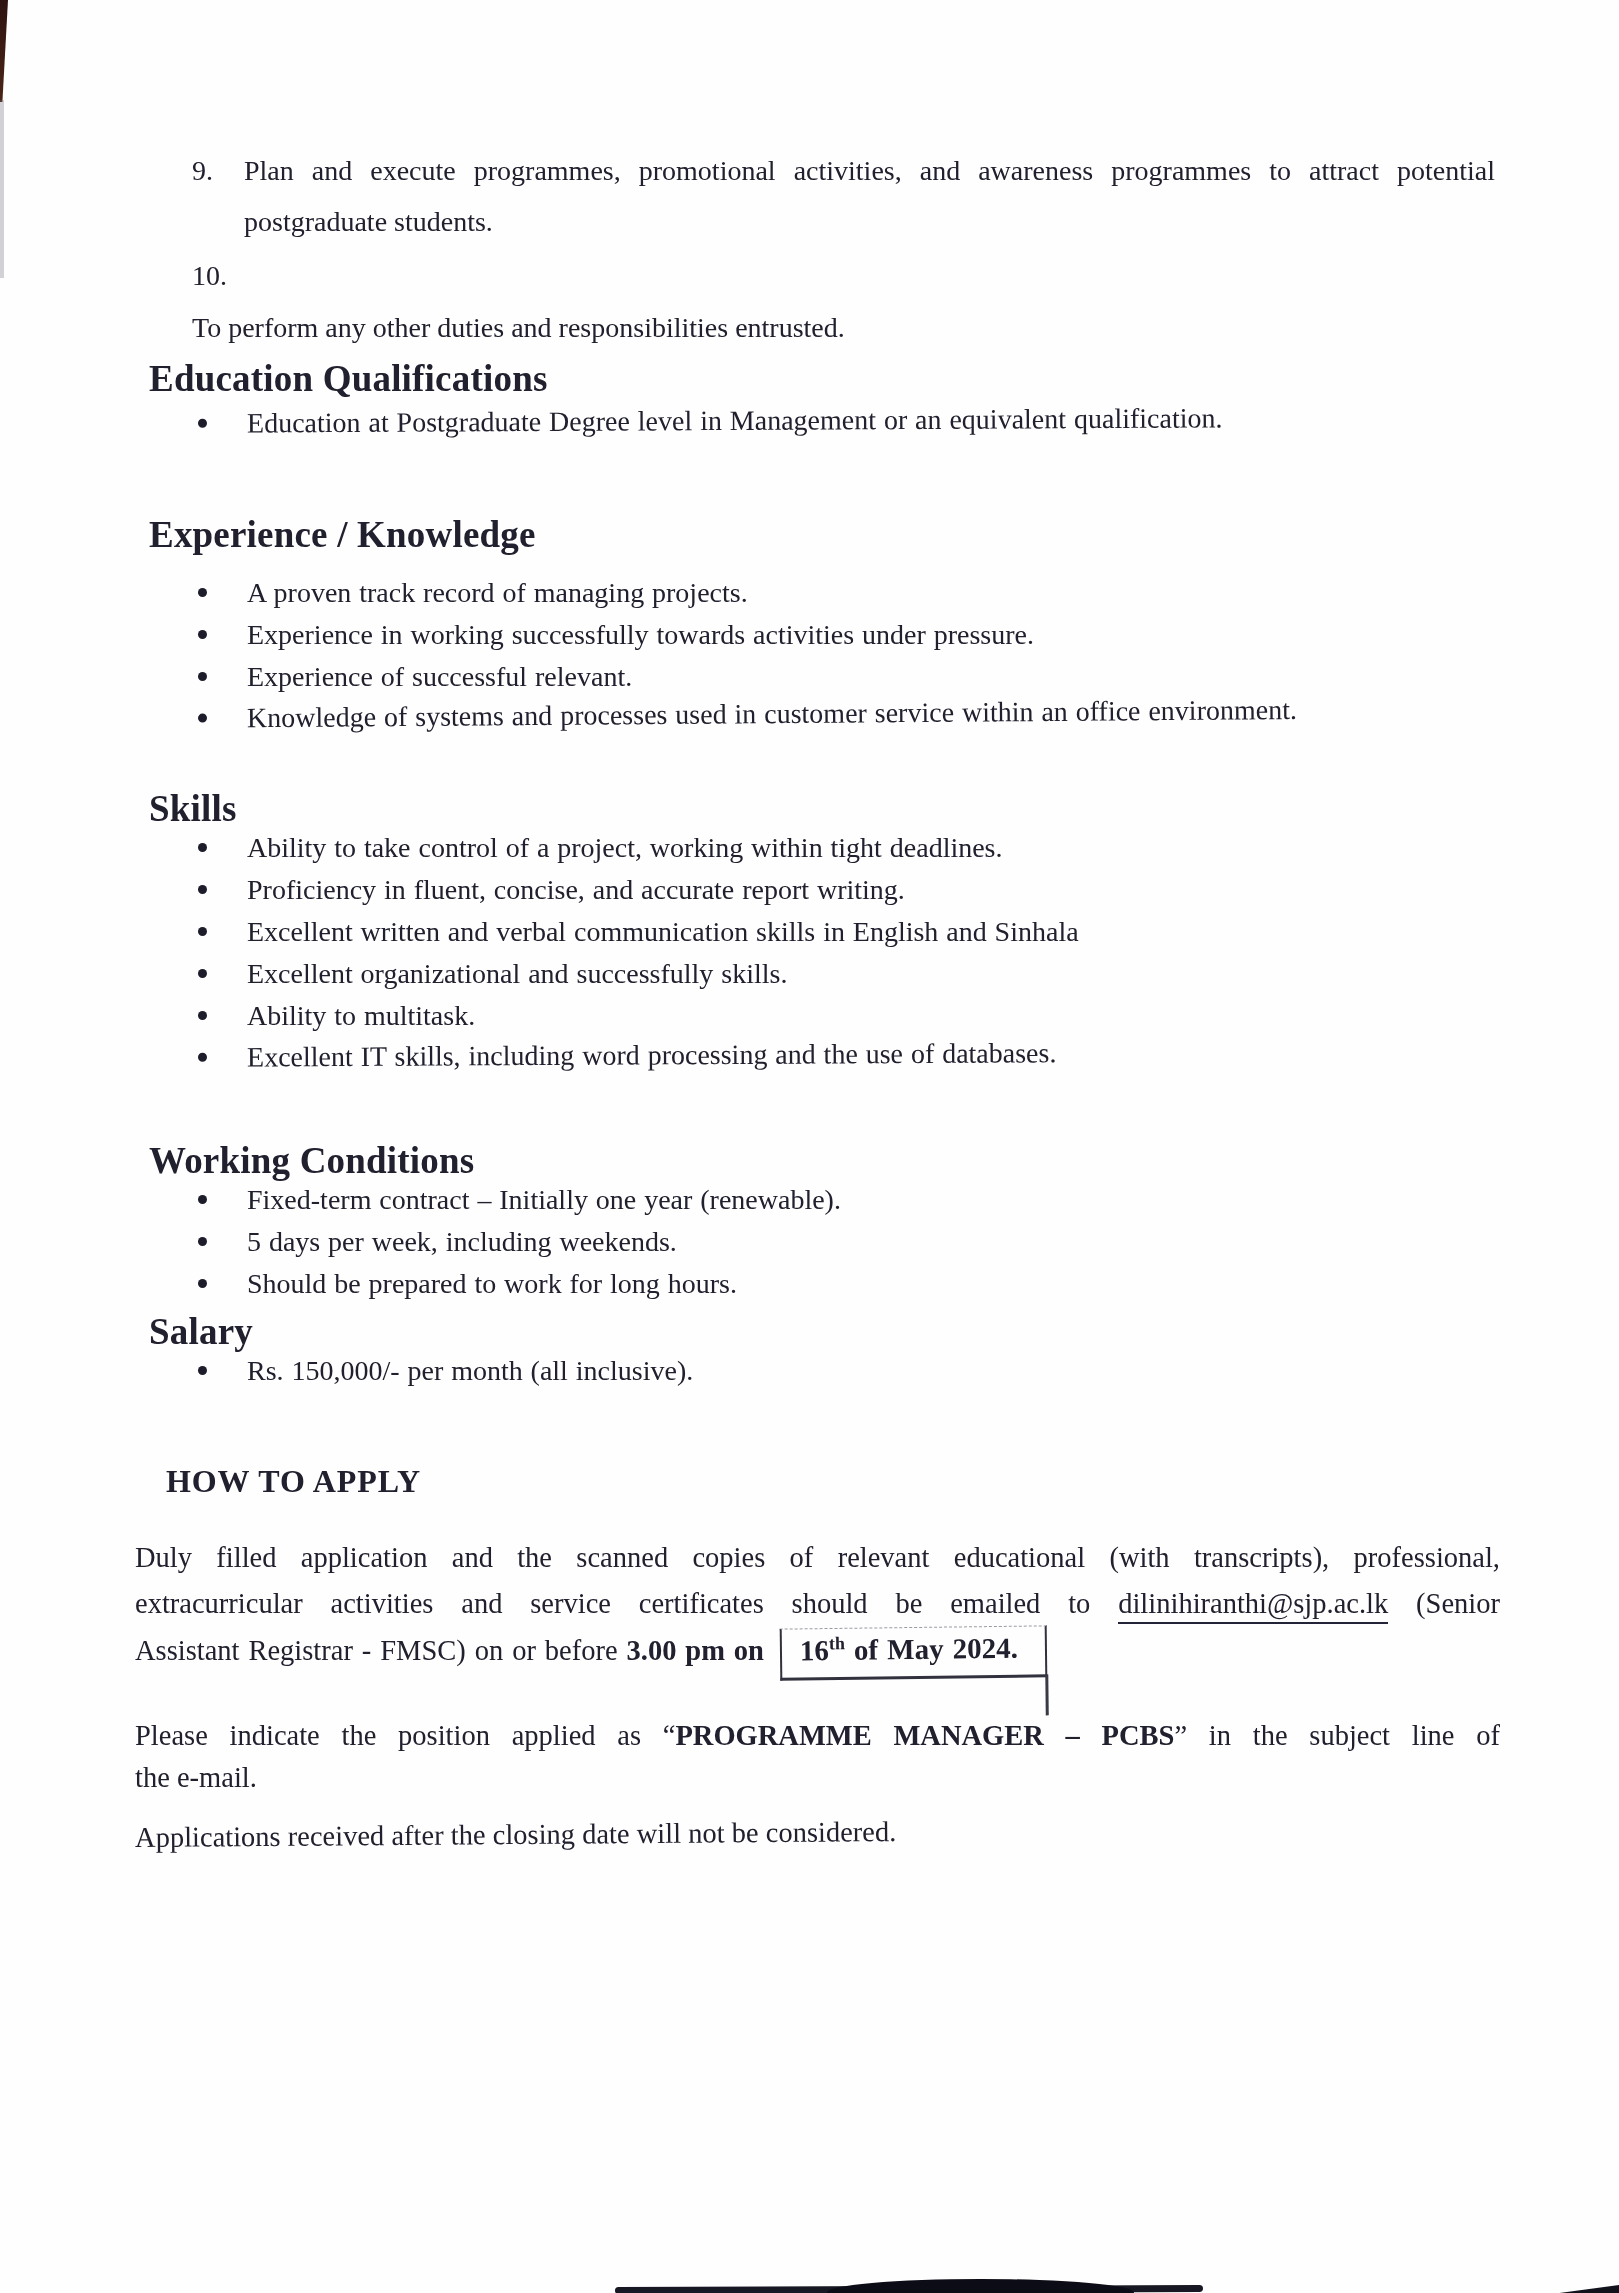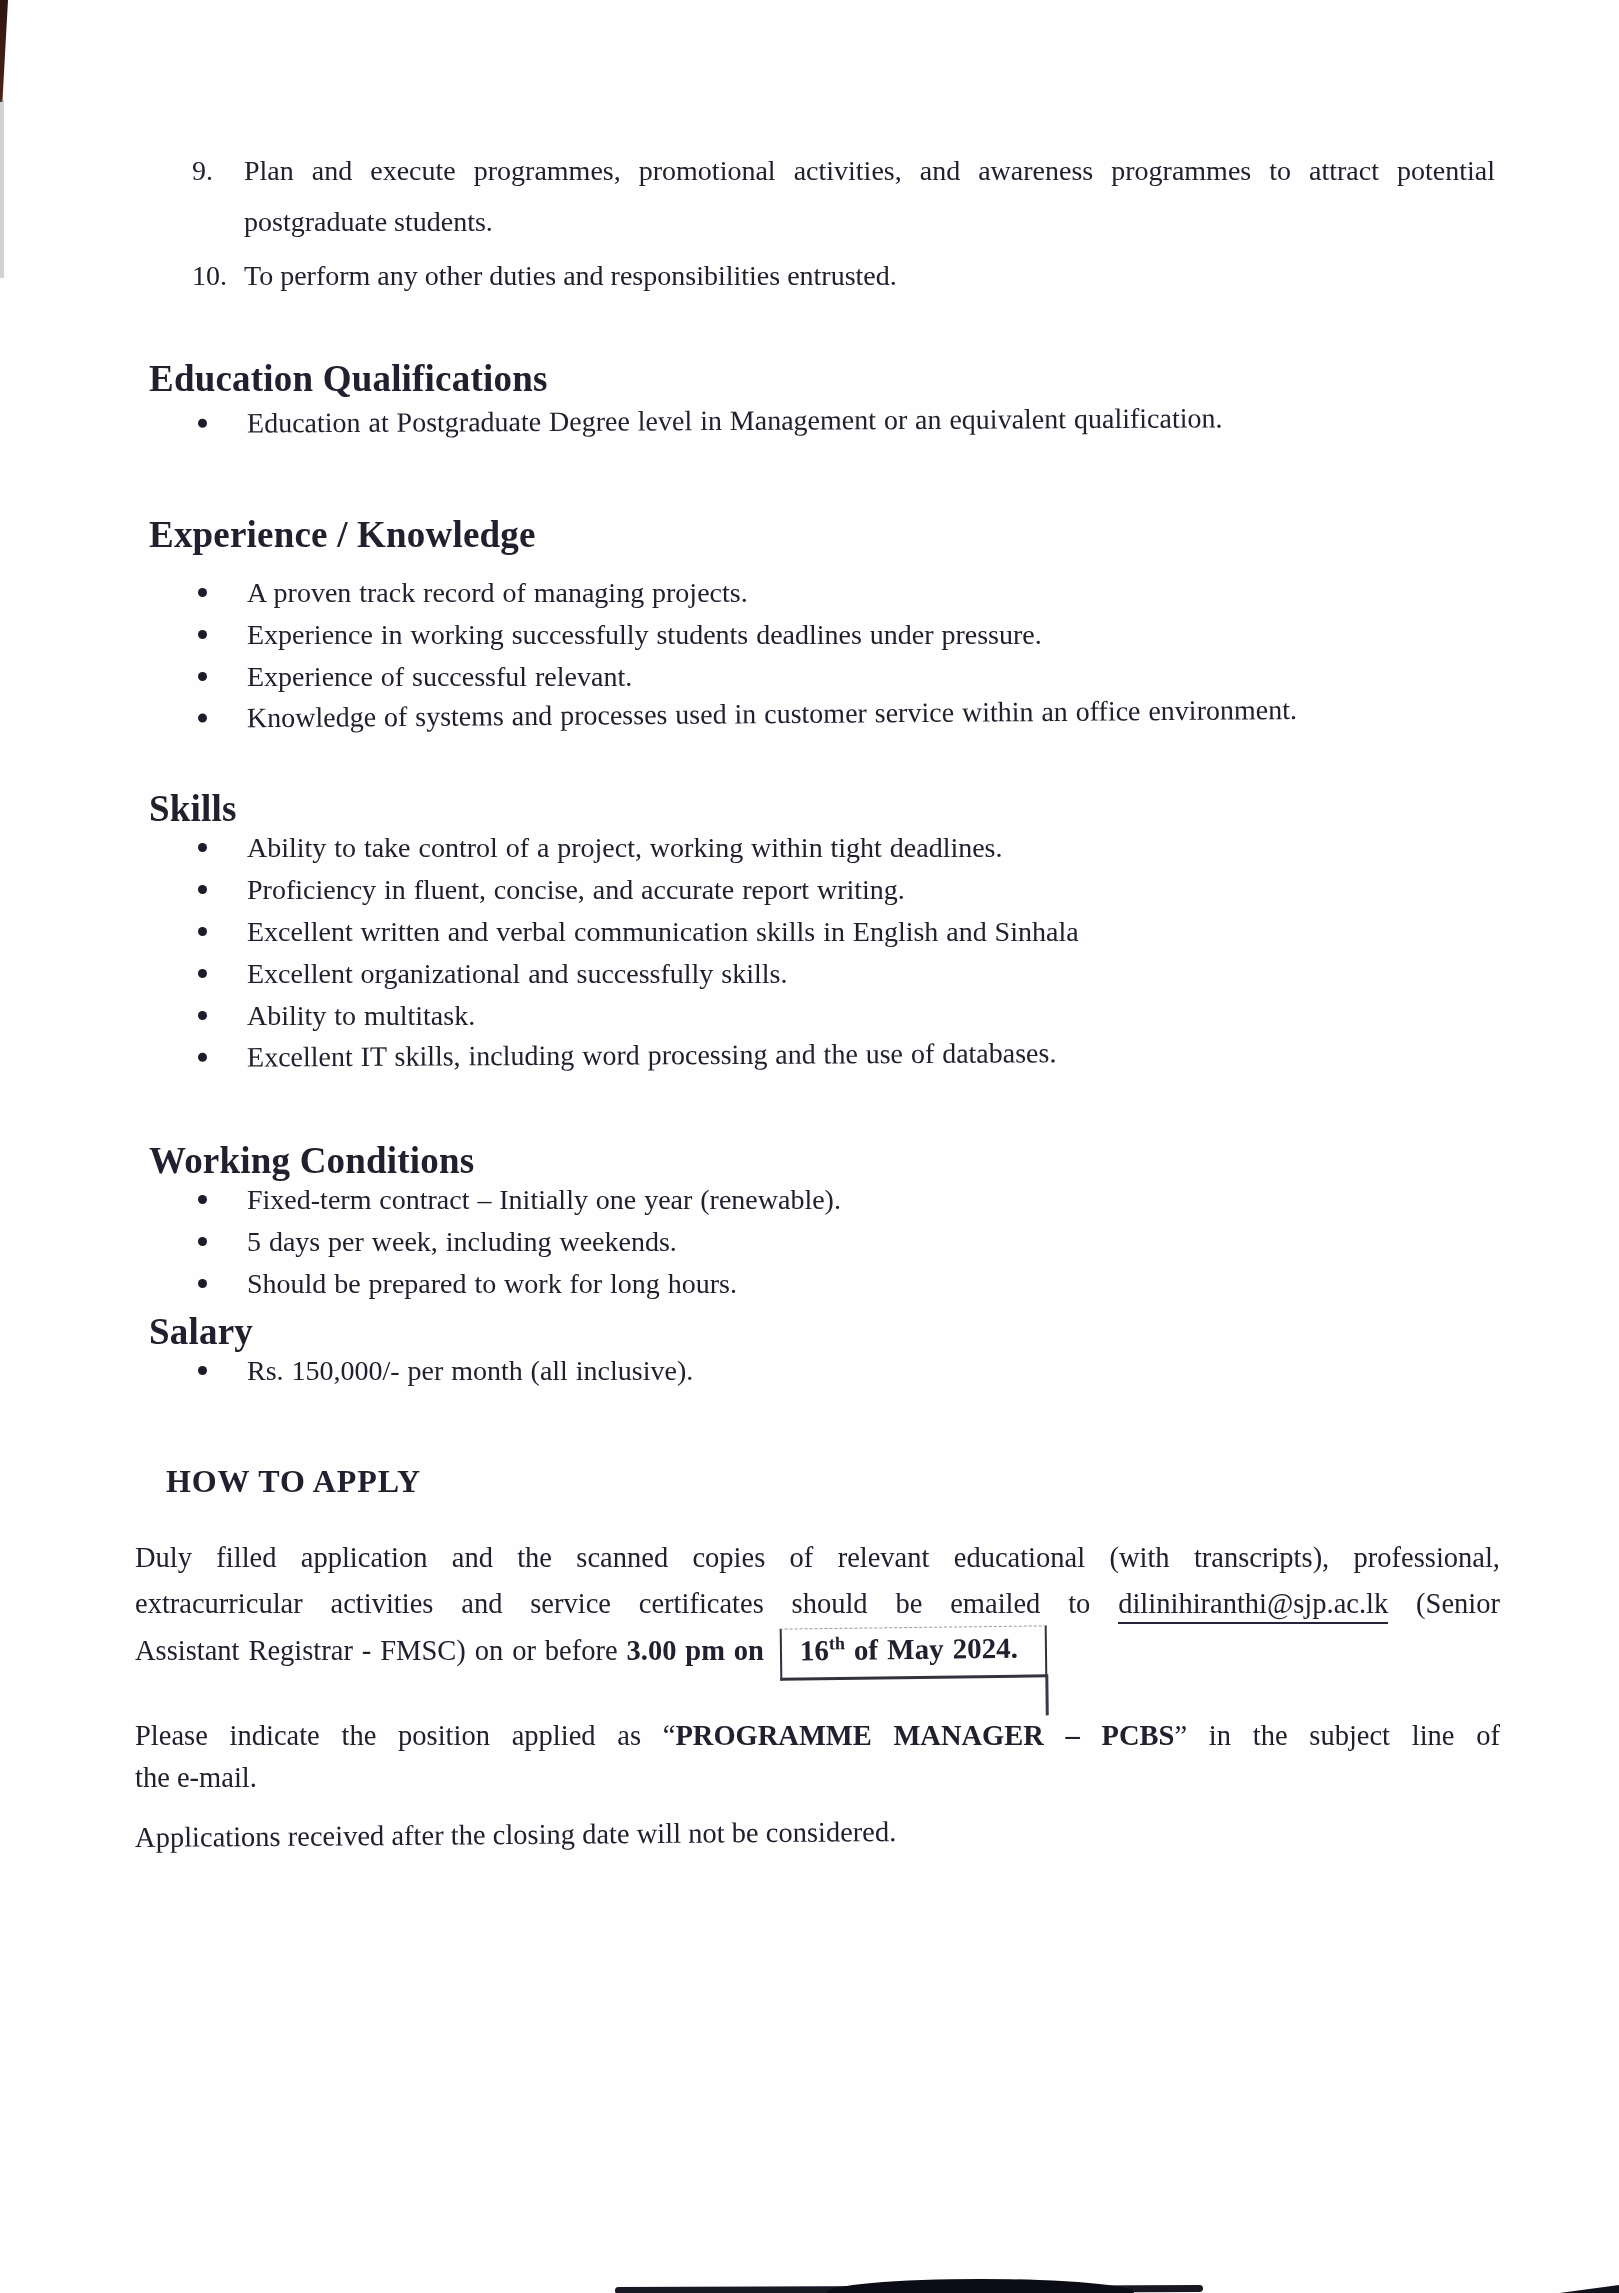--- a/index.html
+++ b/index.html
@@ -20,21 +20,21 @@
              background:#181824; border-radius:3.6px; transform:rotate(-0.2deg); }
   .art-bottom-lens { position:absolute; left:827px; top:2279px; width:307px; height:27px;
              background:#0c0c16; border-radius:50%; }
   .art-br  { position:absolute; right:0; bottom:0; width:67px; height:9px;
              background:#12121d; clip-path:polygon(0 100%,100% 0,100% 100%); }
 
   
   .numlist { position:absolute; top:145px; left:192px; width:1303px;
              list-style:none; margin:0; padding:0; }
   .num-item { display:flex; font-size:28px; line-height:51px; }
-  .num-item + .num-item { margin-top:2.7px; }
+  .num-item + .num-item { margin-top:2.7px;flex-direction:column; }
   .num  { flex:0 0 52px; }
   .num-body { flex:1 1 auto; min-width:0; }
 
   .jline { white-space:nowrap; text-align:justify; text-align-last:justify;
            word-spacing:2.2px; }
   .pline { white-space:nowrap; }
 
   
   .section { position:absolute; left:149px; width:1390px; }
   .sec-h { font-size:37px; font-weight:700; margin:0; line-height:36px;
@@ -111,21 +111,21 @@
 
   <div class="section sec-exp">
     <h3 class="sec-h">Experience / Knowledge</h3>
     <ul class="bullets">
       <li class="b-li">
         <span class="dot"></span>
         <span class="b-text">A proven track record of managing projects.</span>
       </li>
       <li class="b-li">
         <span class="dot"></span>
-        <span class="b-text">Experience in working successfully students deadlines under pressure.</span>
+        <span class="b-text">Experience in working successfully towards activities under pressure.</span>
       </li>
       <li class="b-li">
         <span class="dot"></span>
         <span class="b-text">Experience of successful relevant.</span>
       </li>
       <li class="b-li tilt-a">
         <span class="dot"></span>
         <span class="b-text">Knowledge of systems and processes used in customer service within an office environment.</span>
       </li>
     </ul>

